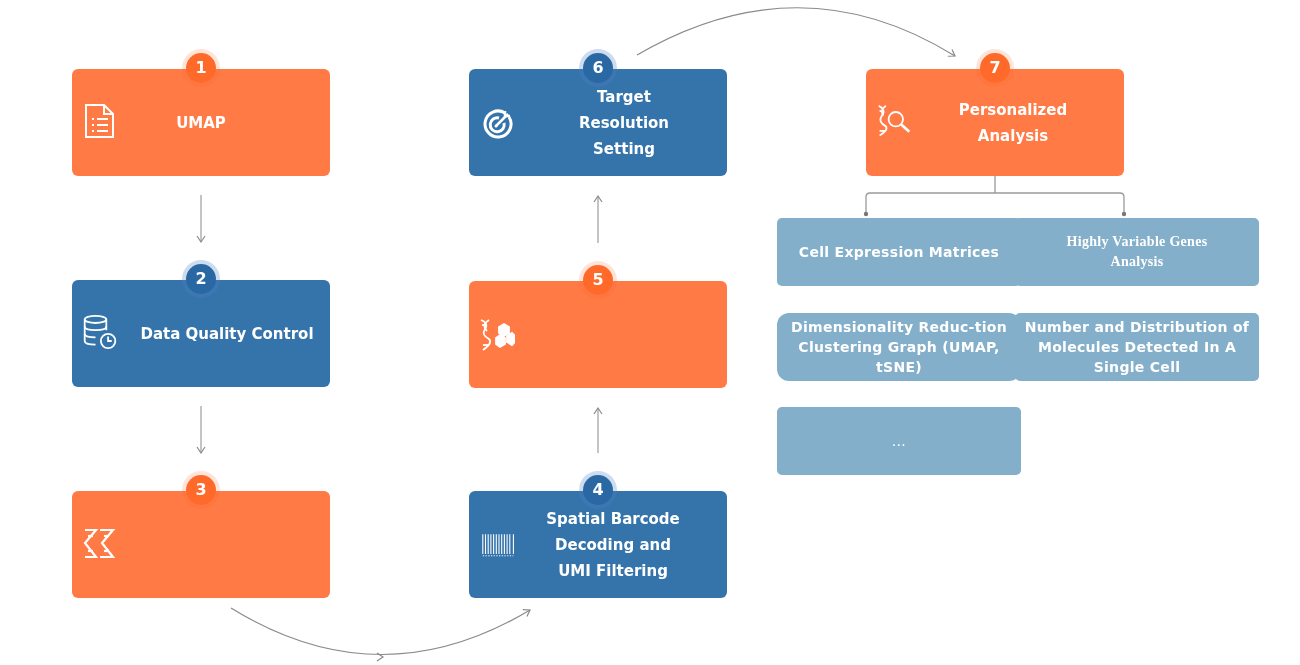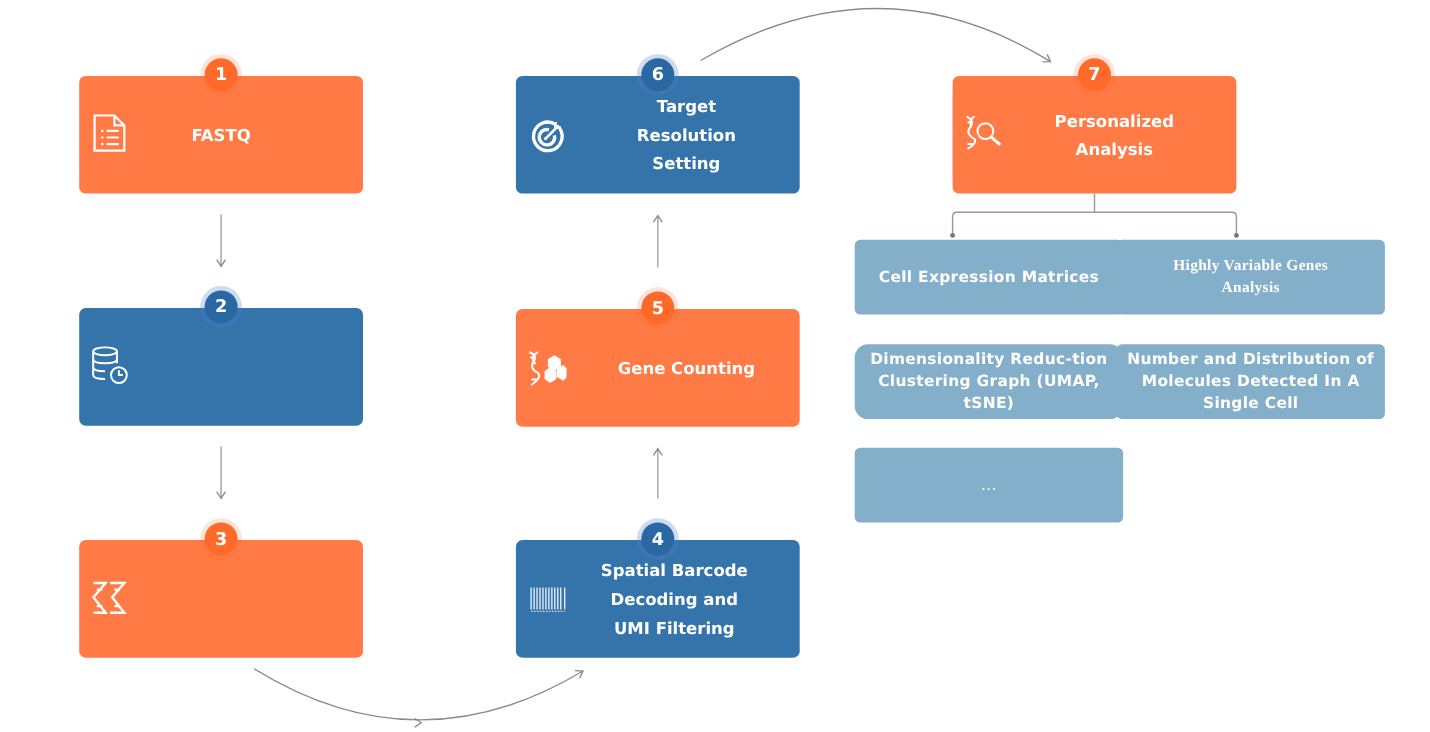--- a/index.html
+++ b/index.html
@@ -72,36 +72,37 @@
       <path d="M4,2 H22 L31,11 V34 H4 Z"></path>
       <path d="M22,2 V11 H31"></path>
       <line x1="10" y1="16" x2="12" y2="16"></line>
         <line x1="15" y1="16" x2="26" y2="16"></line>
       <line x1="10" y1="22" x2="12" y2="22"></line>
         <line x1="15" y1="22" x2="26" y2="22"></line>
       <line x1="10" y1="28" x2="12" y2="28"></line>
         <line x1="15" y1="28" x2="26" y2="28"></line>
     </svg>
   </span>
-  <div class="label" style="left:70px; right:70px;">FASTQ</div>
+  <div class="label" style="left:70px; right:70px;">UMAP</div>
 </div>
 
 <div class="step blue" style="left:72px; top:280px;">
   <div class="badge">2</div>
   <span class="icon" style="top:34px;">
     <svg viewBox="0 0 40 40" fill="none" stroke="#fff" stroke-width="2">
       <ellipse cx="15" cy="6" rx="12" ry="4"></ellipse>
       <path d="M3,6 V30 Q3,34 15,34"></path>
       <path d="M27,6 V18"></path>
       <path d="M3,14 Q3,18 15,18 Q27,18 27,14"></path>
       <path d="M3,22 Q3,26 15,26"></path>
       <circle cx="29" cy="30" r="8"></circle>
       <path d="M29,25 V30 H33"></path>
     </svg>
   </span>
+  <div class="label">Data Quality Control</div>
 </div>
 
 <div class="step orange" style="left:72px; top:491px;">
   <div class="badge">3</div>
   <span class="icon">
     <svg viewBox="0 0 36 36" fill="none" stroke="#fff" stroke-width="2.2">
       <path d="M3,3 H14 L3,16 L14,30 H3"></path>
       <path d="M18,3 H31 L20,16 L31,30 H18"></path>
       <line x1="6" y1="9" x2="11" y2="9"></line>
       <line x1="22" y1="9" x2="27" y2="9"></line>
@@ -141,21 +142,20 @@
     <svg viewBox="0 0 36 36" fill="#fff" stroke="#fff" stroke-width="1.8">
       <path d="M2,3 Q10,6 6,12 Q2,18 10,22 Q14,26 4,33" fill="none"></path>
       <path d="M10,3 Q2,8 8,14" fill="none"></path>
       <line x1="3" y1="8" x2="8" y2="8"></line>
       <line x1="4" y1="28" x2="9" y2="28"></line>
       <polygon points="20,10 25,7 30,10 30,16 25,19 20,16"></polygon>
       <polygon points="28,19 33,16 36,19 36,25 33,28 28,25"></polygon>
       <polygon points="17,21 21,18 26,21 26,27 21,30 17,27"></polygon>
     </svg>
   </span>
-  <div class="label">Gene Counting</div>
 </div>
 
 <div class="step blue" style="left:469px; top:69px;">
   <div class="badge">6</div>
   <span class="icon" style="top:38px;">
     <svg viewBox="0 0 36 36" fill="none" stroke="#fff" stroke-width="3">
       <path d="M26,6 A13,13 0 1 0 30,10"></path>
       <path d="M20,11 A7,7 0 1 0 25,16"></path>
       <circle cx="17" cy="19" r="1.5" fill="#fff" stroke="none"></circle>
       <line x1="17" y1="19" x2="29" y2="7" stroke-width="2.5"></line>

